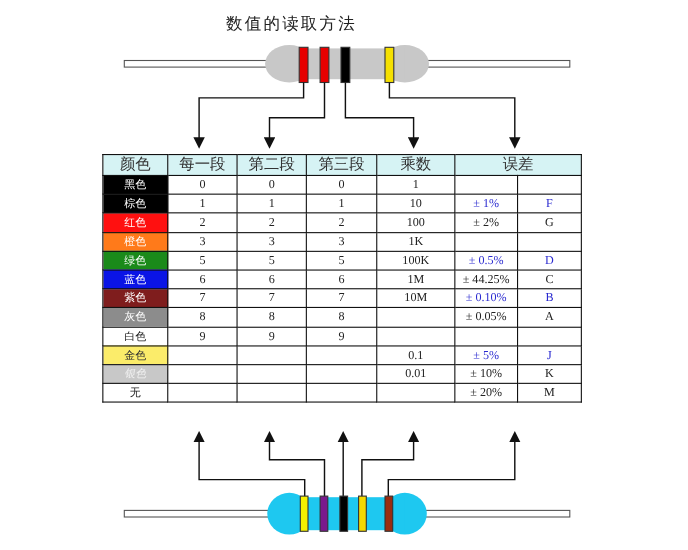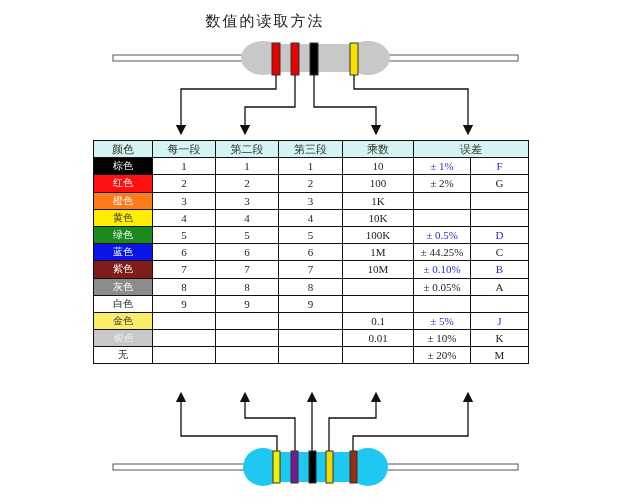--- a/index.html
+++ b/index.html
@@ -6,21 +6,21 @@
   body { width:625px; height:500px; position:relative; overflow:hidden;
          font-family:"DejaVu Sans", sans-serif; }
   .title { position:absolute; left:0; width:530px; top:12px; text-align:center;
            font-size:15px; color:#222; letter-spacing:2px; }
   svg.diagram { position:absolute; left:0; top:0; }
   table.codes { position:absolute; left:93px; top:140px; border-collapse:collapse;
                 font-family:"Liberation Serif", serif; font-size:11px; color:#222; }
   table.codes td, table.codes th { border:1.5px solid #111; padding:0; height:16.2px;
                 text-align:center; vertical-align:middle; }
   table.codes th { background:#d6f3f4; font-weight:normal;
-                   font-family:Liberation Serif, serif; font-size:11px; color:#333; }
+                   font-family:Liberation Serif, serif; font-size:14px; color:#333; }
   td.swatch { font-family:"DejaVu Sans", sans-serif; font-size:10px; }
   td.blue { color:#2a2ad0; }
 </style>
 </head>
 <body>
 
 <div class="title">数值的读取方法</div>
 
 <svg class="diagram" width="625" height="500">
   <defs>
@@ -83,20 +83,29 @@
       <th>颜色</th>
       <th>每一段</th>
       <th>第二段</th>
       <th>第三段</th>
       <th>乘数</th>
       <th colspan="2">误差</th>
     </tr>
   </thead>
   <tbody id="tbody">
       <tr>
+        <td class="swatch" style="background: rgb(0, 0, 0); color: rgb(255, 255, 255);">黑色</td>
+        <td>0</td>
+        <td>0</td>
+        <td>0</td>
+        <td>1</td>
+        <td></td>
+        <td></td>
+      </tr>
+      <tr>
         <td class="swatch" style="background: #000000; color: rgb(255, 255, 255);">棕色</td>
         <td>1</td>
         <td>1</td>
         <td>1</td>
         <td>10</td>
         <td class="blue">± 1%</td>
         <td class="blue">F</td>
       </tr>
       <tr>
         <td class="swatch" style="background: rgb(255, 16, 16); color: rgb(255, 255, 255); margin-left: 32px;">红色</td>
@@ -110,29 +119,20 @@
       <tr>
         <td class="swatch" style="background: rgb(255, 122, 26); color: rgb(255, 255, 255);">橙色</td>
         <td>3</td>
         <td>3</td>
         <td>3</td>
         <td>1K</td>
         <td></td>
         <td></td>
       </tr>
       <tr>
-        <td class="swatch" style="background: rgb(255, 238, 0); color: rgb(51, 51, 51);">黄色</td>
-        <td>4</td>
-        <td>4</td>
-        <td>4</td>
-        <td>10K</td>
-        <td></td>
-        <td></td>
-      </tr>
-      <tr>
         <td class="swatch" style="background: rgb(26, 138, 26); color: rgb(255, 255, 255);">绿色</td>
         <td>5</td>
         <td>5</td>
         <td>5</td>
         <td>100K</td>
         <td class="blue">± 0.5%</td>
         <td class="blue">D</td>
       </tr>
       <tr>
         <td class="swatch" style="background: rgb(10, 20, 230); color: rgb(255, 255, 255);">蓝色</td>

